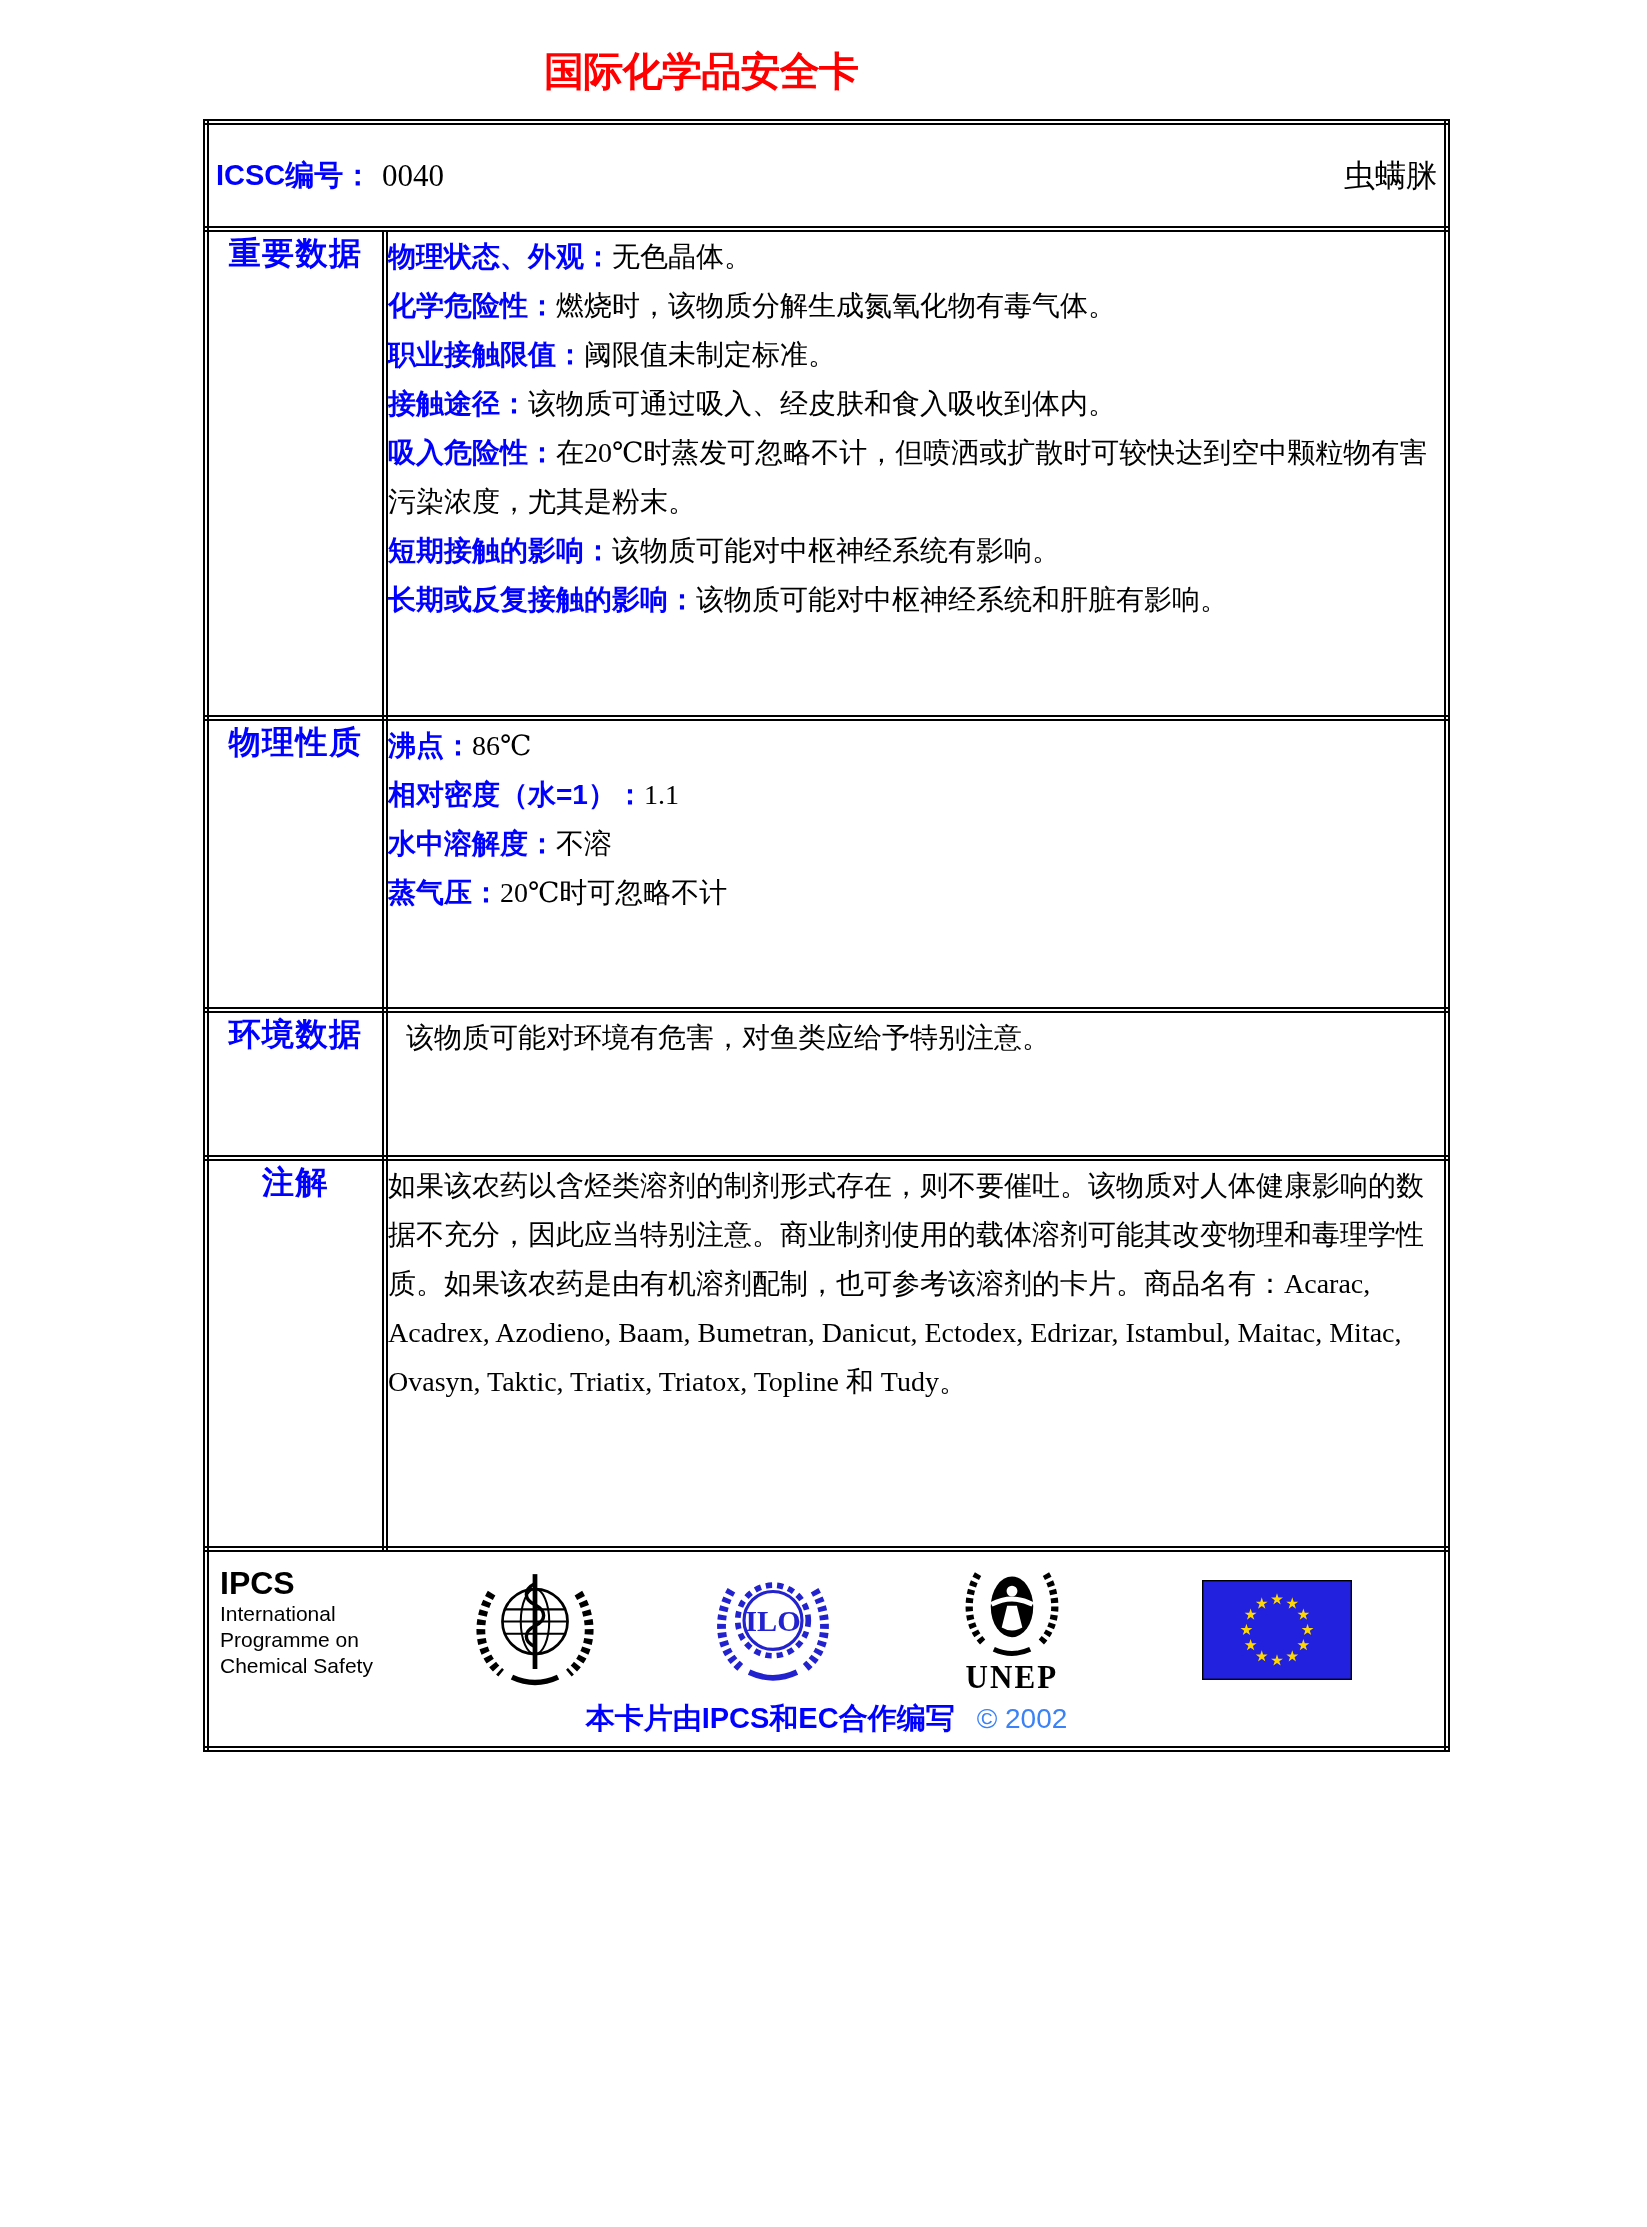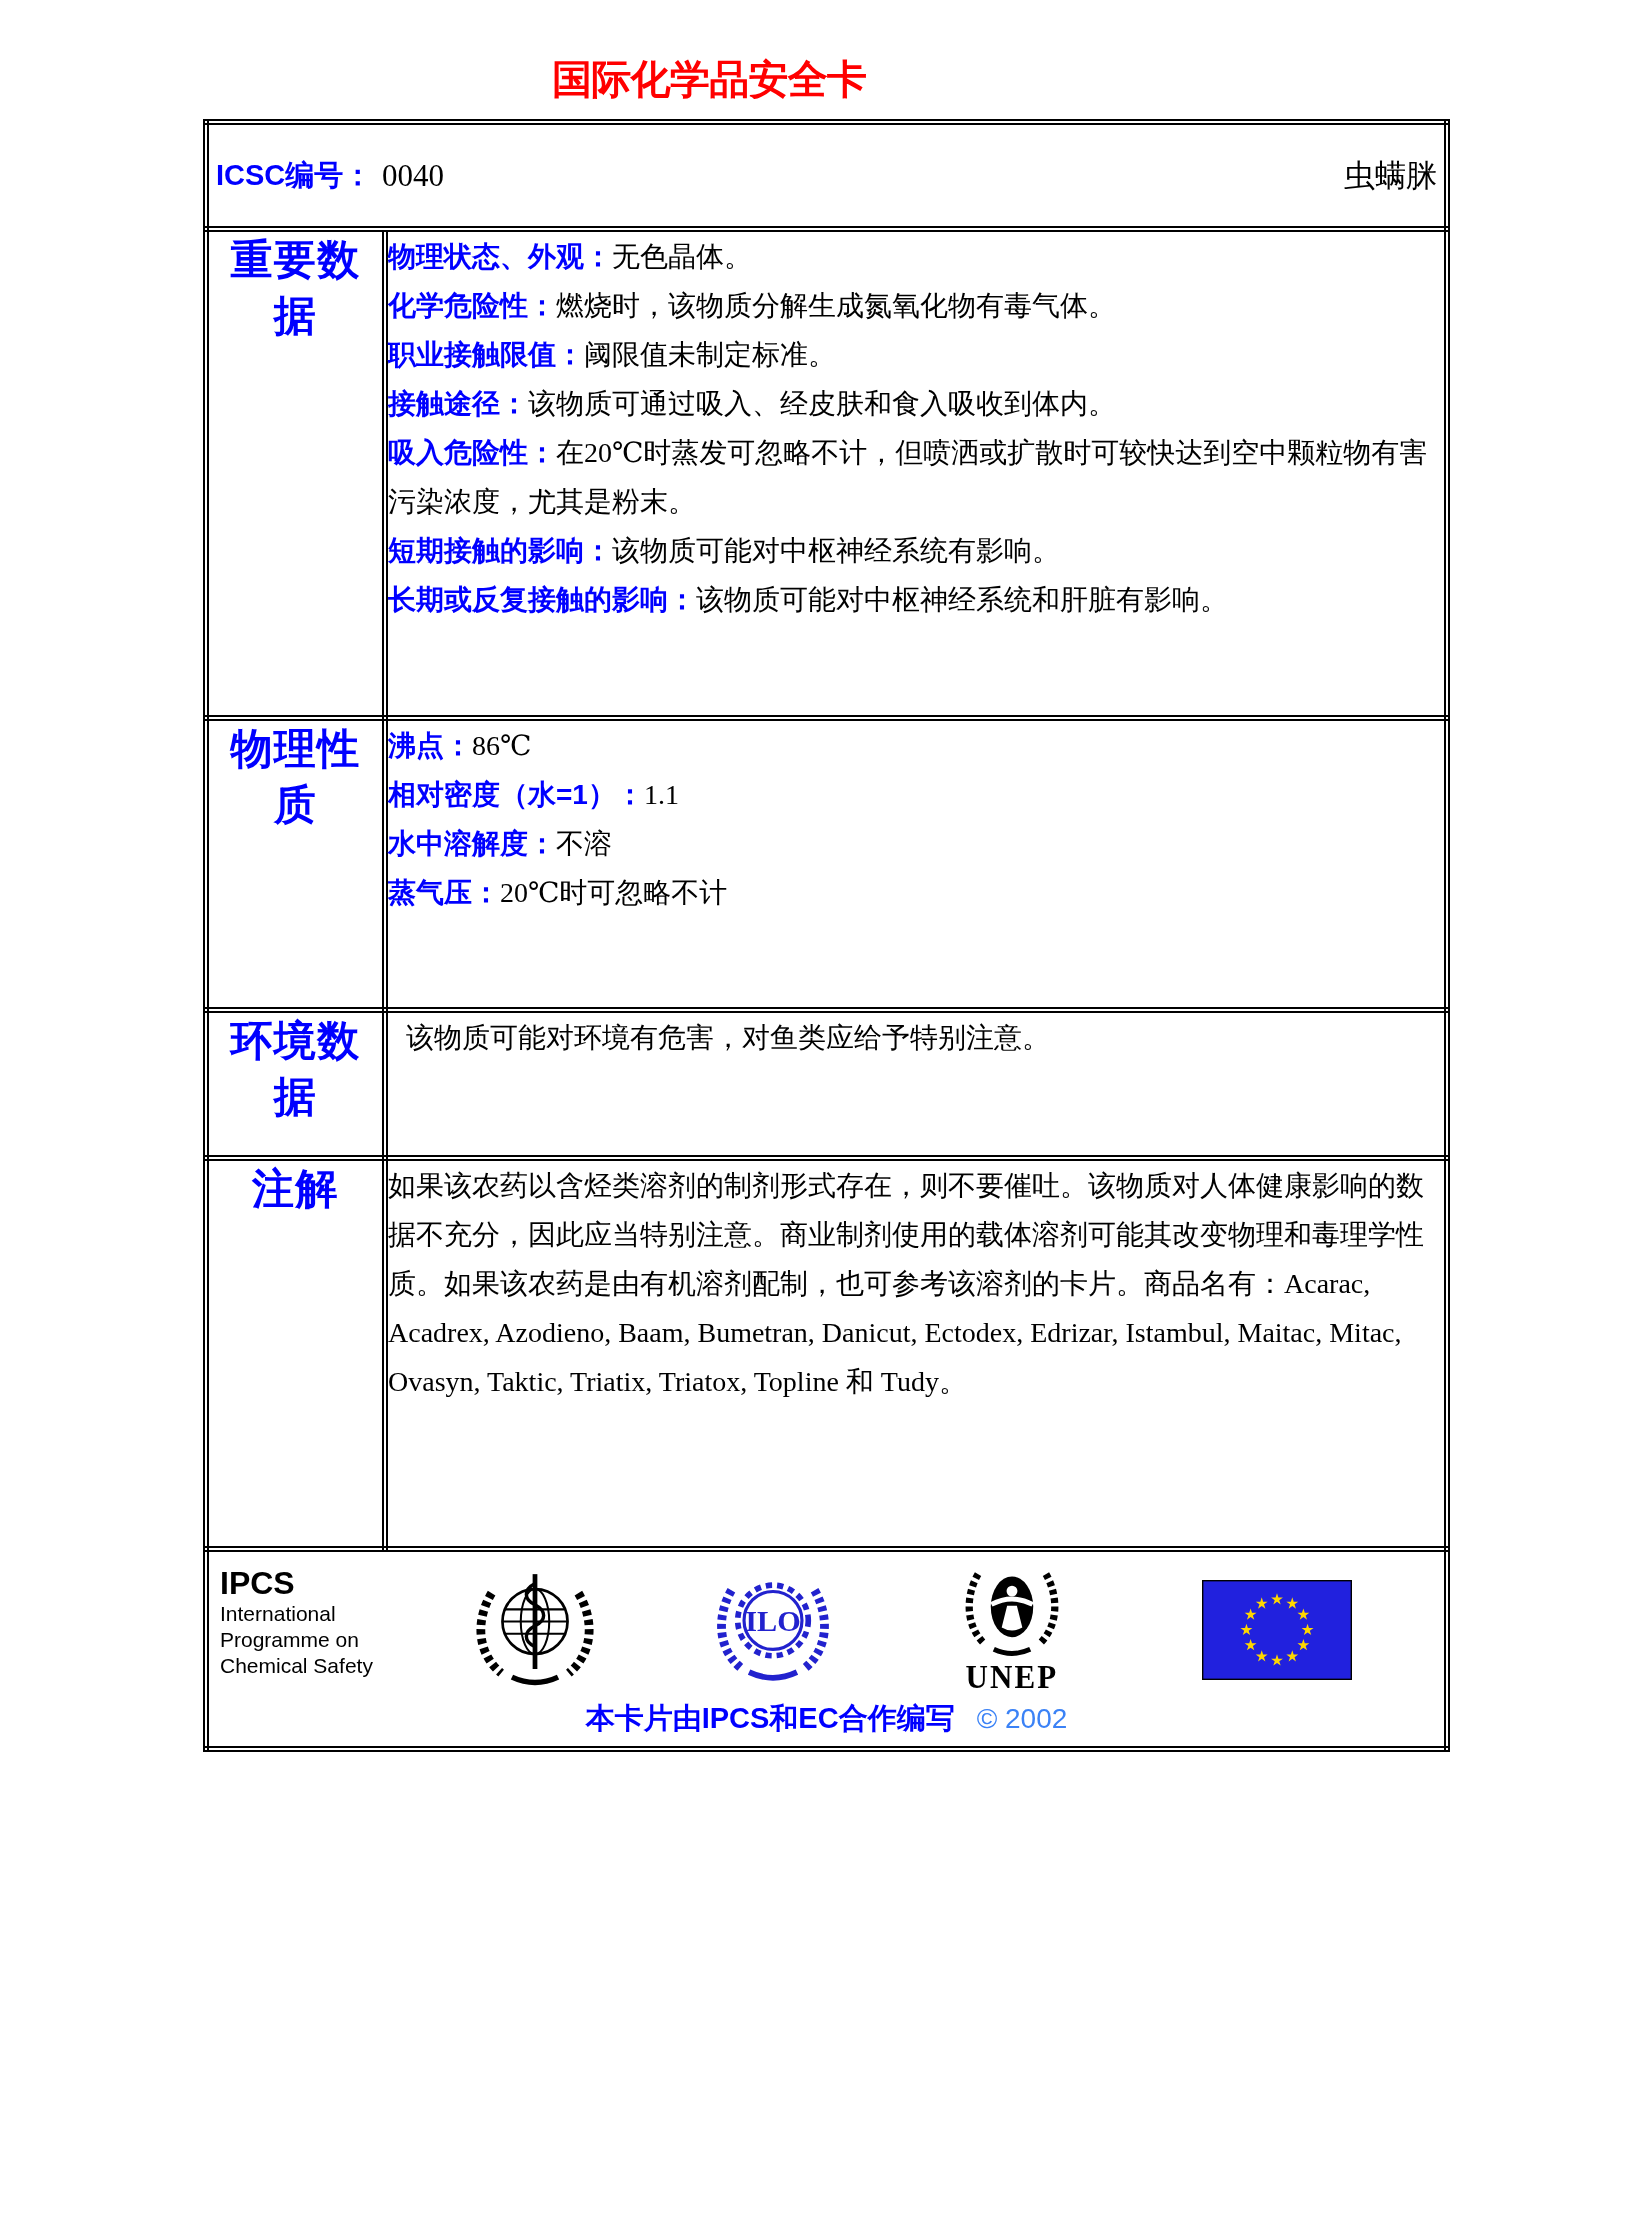--- a/index.html
+++ b/index.html
@@ -2,37 +2,37 @@
 <html style="font-size:11px"><head>
 <meta charset="utf-8">
 <style>
   html,body{margin:0;padding:0;background:#fff;}
   body{
     position:relative;width:1648px;height:2227px;
     font-family:"Liberation Serif","DejaVu Serif",serif;
     color:#000;overflow:hidden;
   }
   .title{
-    position:absolute;left:544px;top:44px;margin:8px;
+    position:absolute;left:544px;top:44px;margin:0;
     font-family:"Liberation Serif","DejaVu Serif",serif;
     font-weight:bold;font-size:40px;letter-spacing:-0.7px;color:#FF0000;
     white-space:nowrap;
   }
   table.card{
     position:absolute;left:203px;top:119px;width:1247px;
     border-collapse:collapse;table-layout:fixed;background:#fff;
   }
   table.card td,table.card th{
     border:6.2px double #000;vertical-align:top;padding:0;background:#fff;
   }
   col.c-label{width:179px;}
   th.sec-label{
     vertical-align:middle;text-align:center;
     font-family:"Liberation Sans","DejaVu Sans",sans-serif;
-    font-weight:bold;font-size:42px;letter-spacing:1.4px;color:#0000FF;
+    font-weight:bold;font-size:32px;letter-spacing:1.4px;color:#0000FF;
   }
   td.sec-content{padding:2.8px 9.7px 2.8px 8.3px;font-size:28px;line-height:49px;}
   p.item{margin:0;}
   .k{
     font-family:"Liberation Sans","DejaVu Sans",sans-serif;
     font-weight:bold;color:#0000FF;
   }
   .v{color:#000;}
   
   .hdr-row{display:flex;justify-content:space-between;align-items:center;height:69px;padding:16px 7px;}

